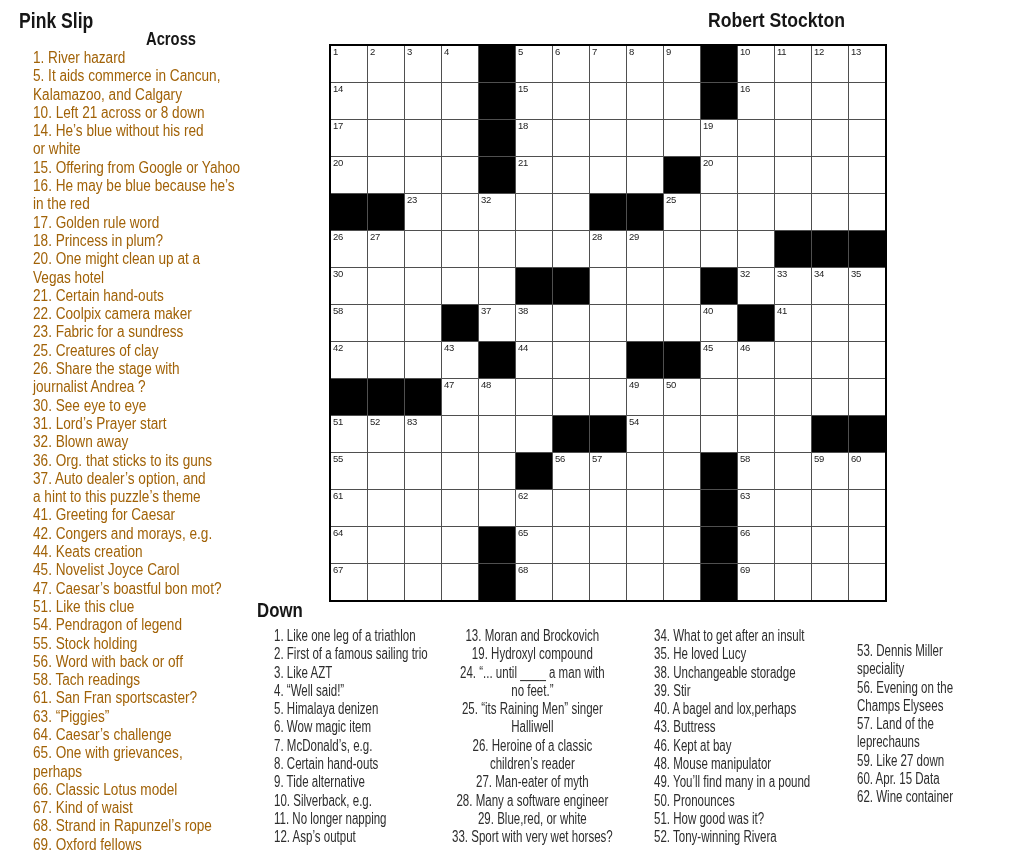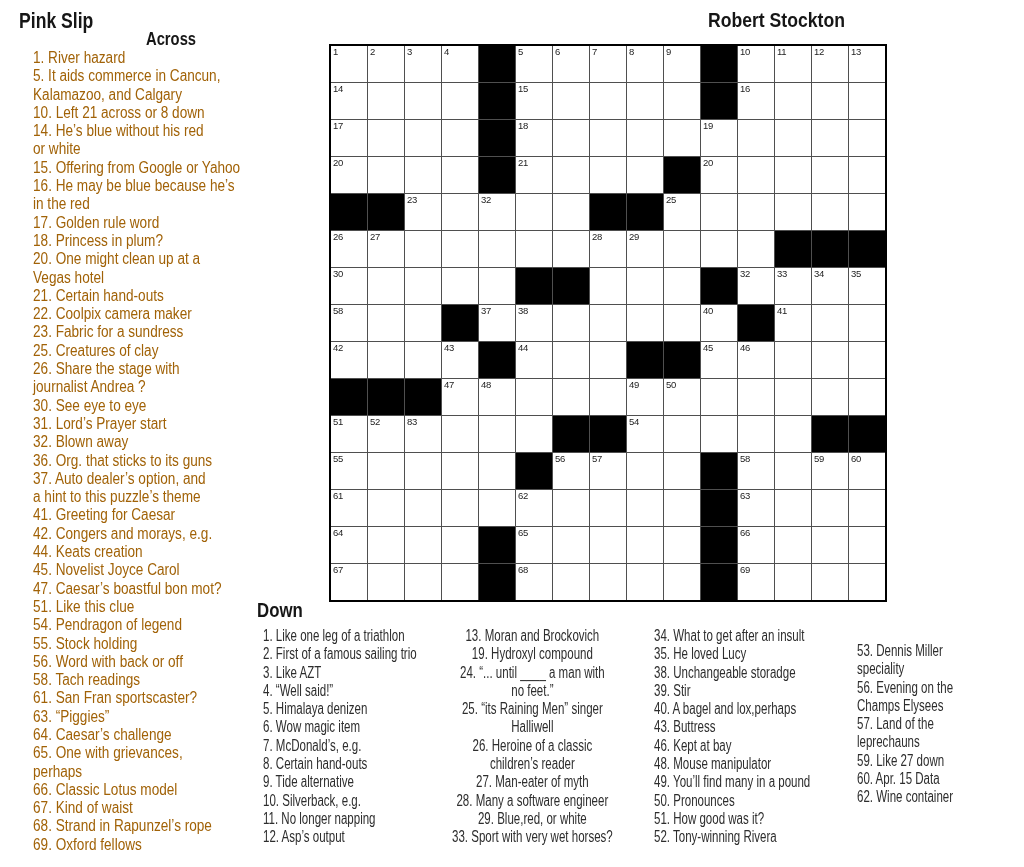--- a/index.html
+++ b/index.html
@@ -25,21 +25,21 @@
     transform:scaleX(0.80); transform-origin:0 0; white-space:nowrap;
   }
   .across-list {
     position:absolute; left:33px; top:49px; font-size:16px; line-height:18.3px; color:#a16207;
   }
   .across-list .cl { white-space:nowrap; transform:scaleX(0.85); transform-origin:0 0; }
   .down-col {
     position:absolute; top:627px; font-size:16px; line-height:18.3px; color:#2d2d2d;
   }
   .down-col .dl { white-space:nowrap; transform:scaleX(0.72); transform-origin:0 0; }
-  #down-col-0 { left:263px; }
+  #down-col-0 { left:274px; }
   #down-col-1 { left:452px;text-align:center; }
   #down-col-2 { left:654px; }
   #down-col-3 { left:857px;margin-top:15px; }
   .grid {
     position:absolute; left:329px; top:44px;
     display:grid; grid-template-columns:repeat(15,36px); grid-auto-rows:36px;
     gap:1px; background:#4f4f4f; border:2px solid #000;
   }
   .cell { position:relative; background:#fff; }
   .cell.b { background:#000; }

